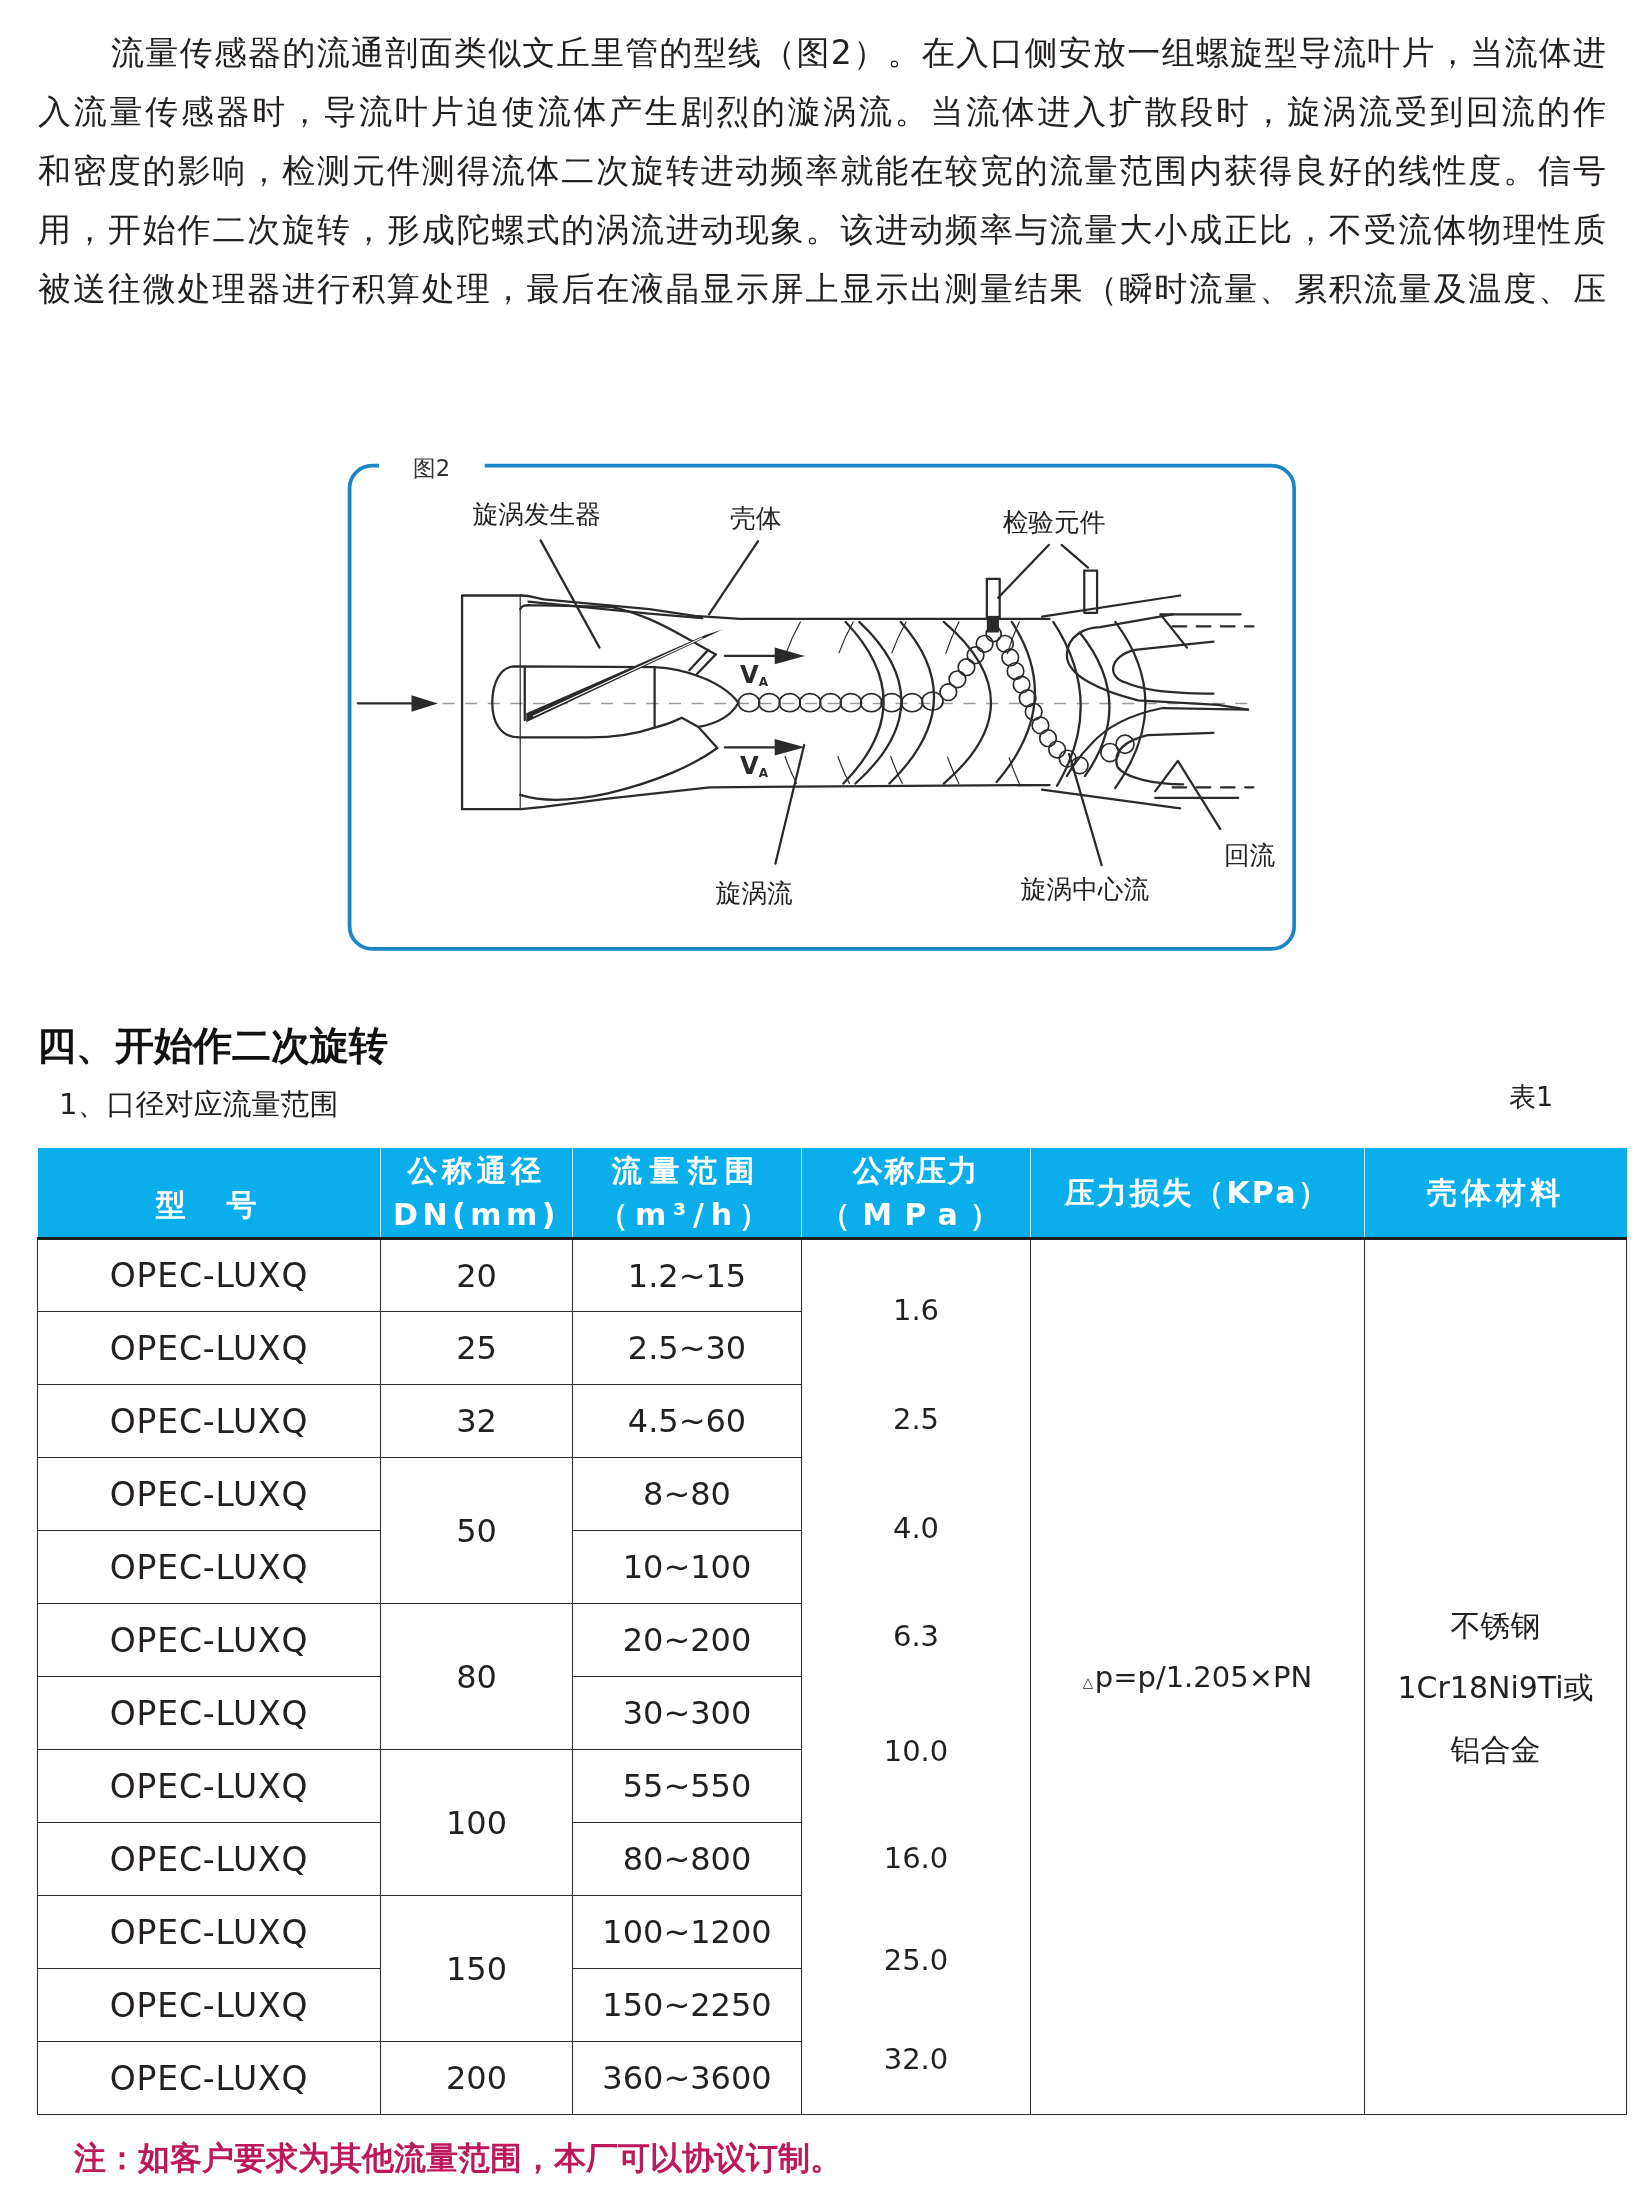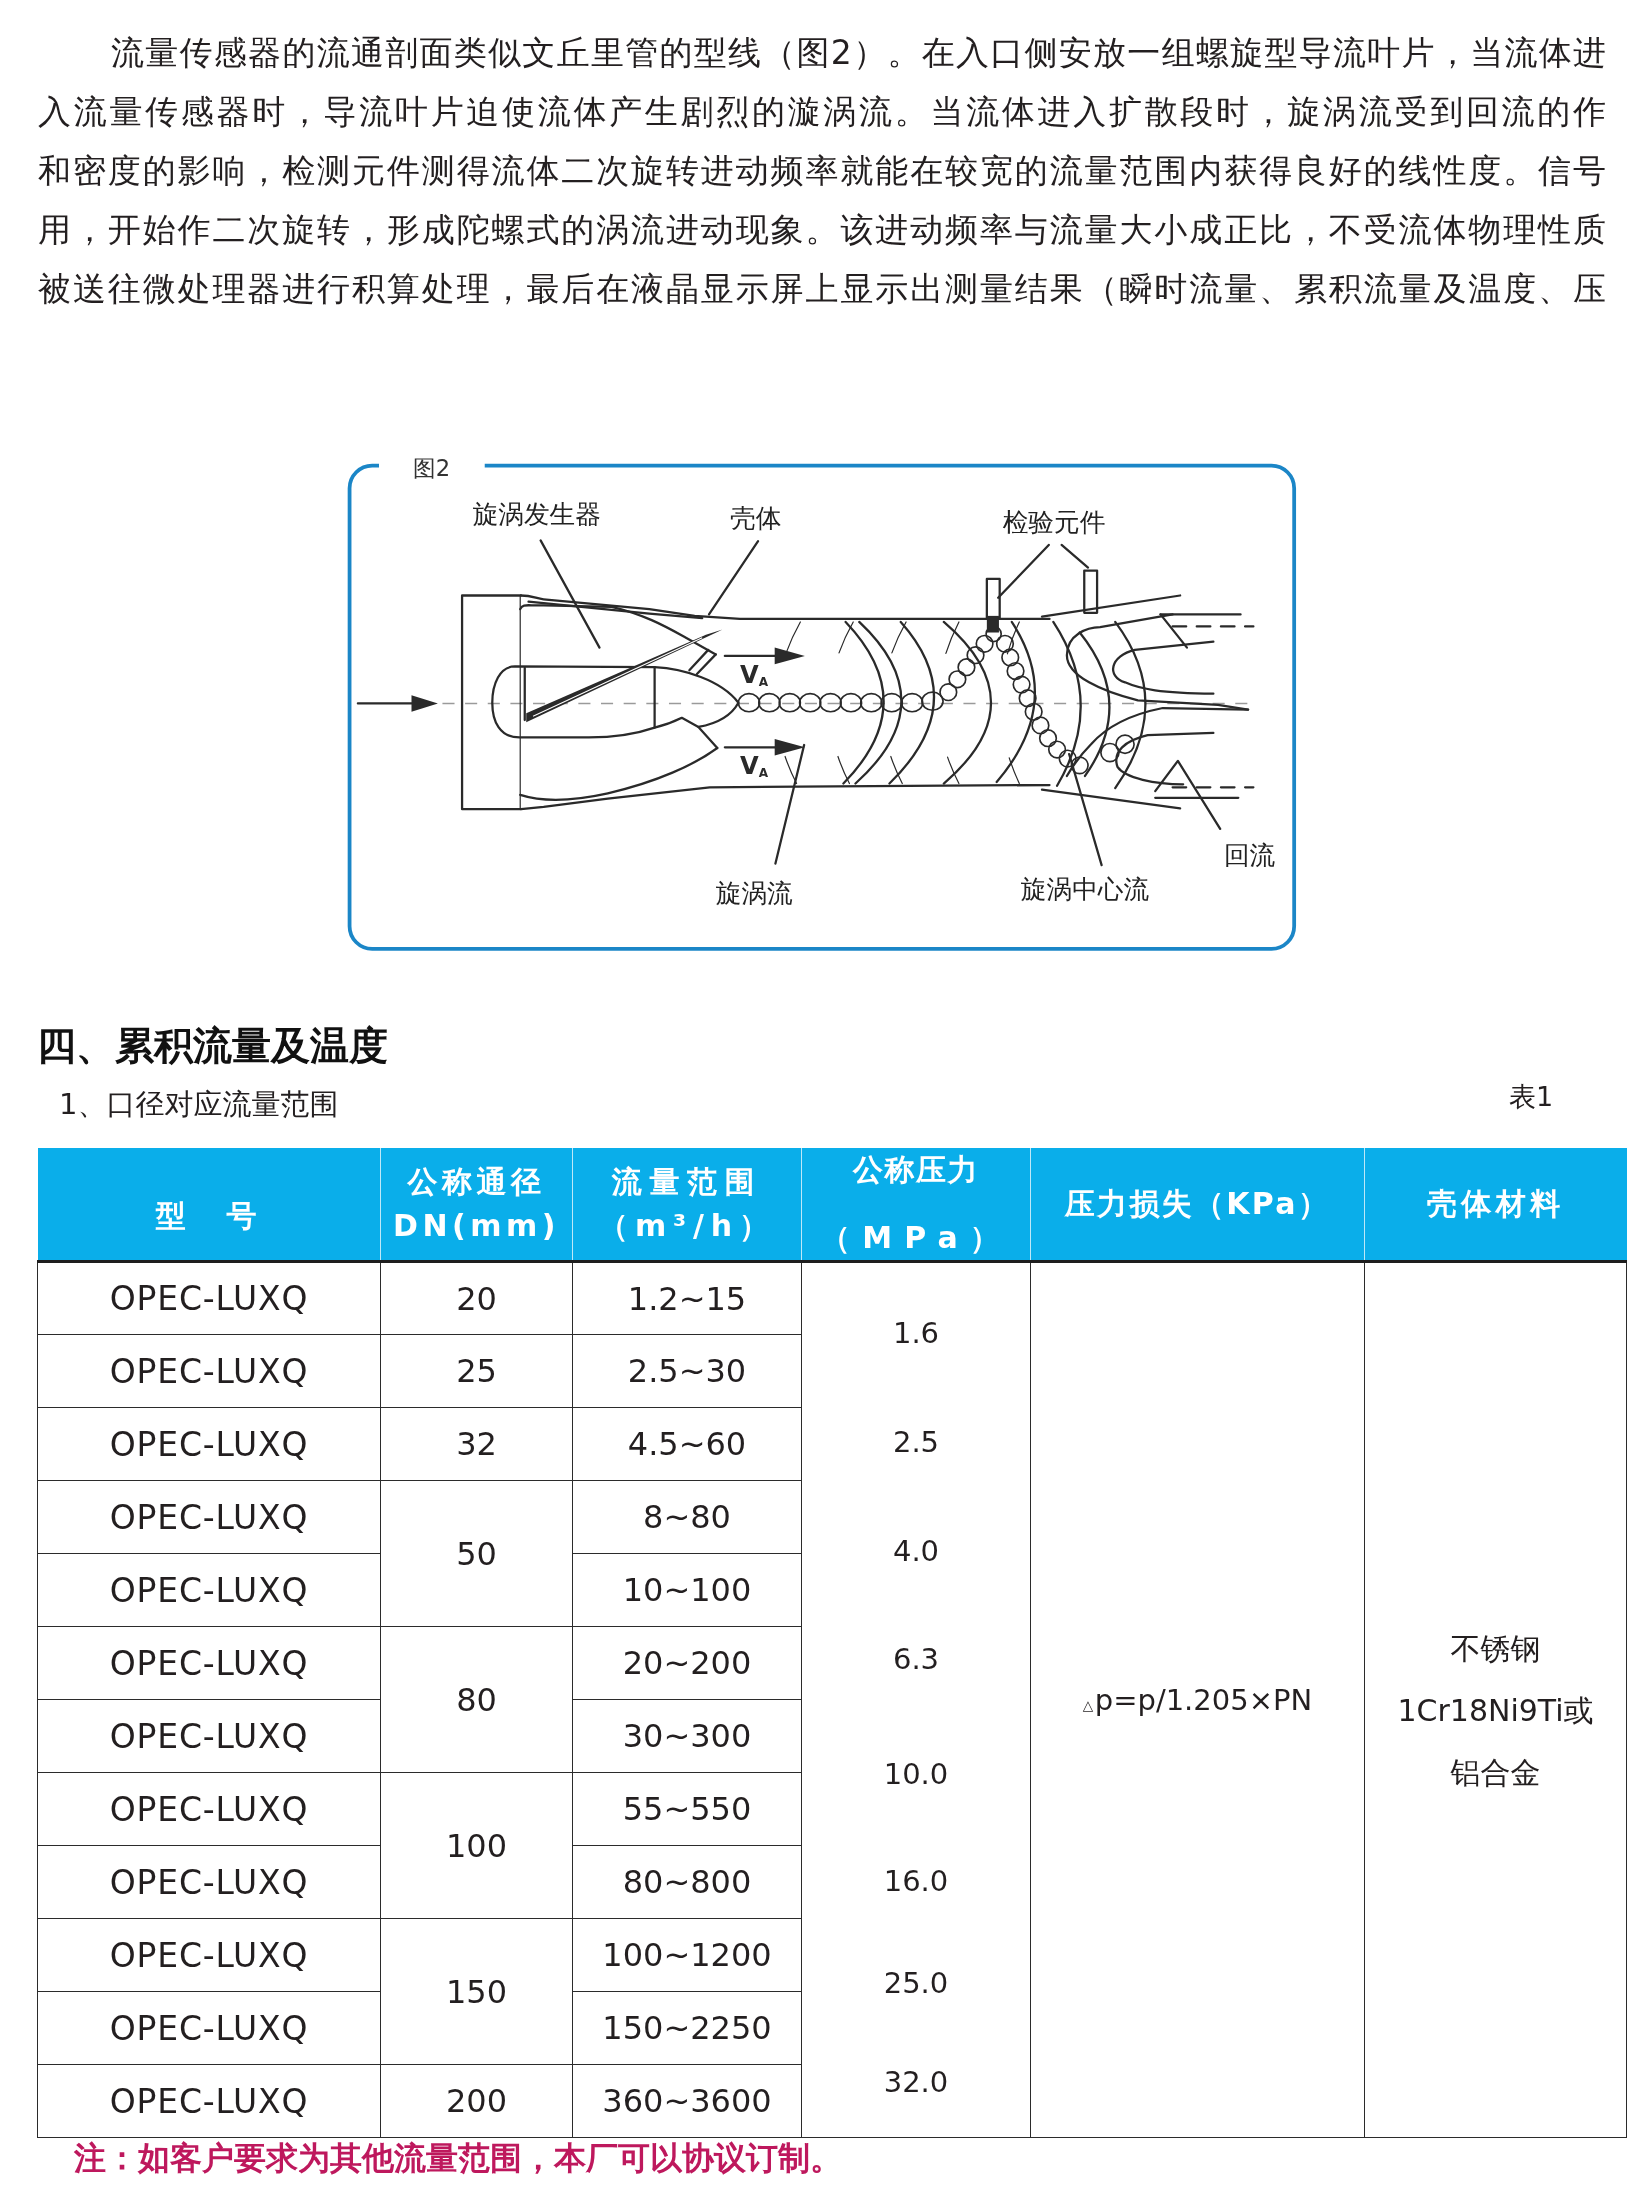--- a/index.html
+++ b/index.html
@@ -80,21 +80,21 @@
     vertical-align: middle;
     border-right: 1.5px solid #bfe8f8;
   }
   .spec th:last-child { border-right: none; }
   .spec th .l { display: block; white-space: nowrap; }
   .h-model .l { letter-spacing: 5.3px; margin-top: 24px; }
   .h-dn .l { letter-spacing: 4.5px; }
   .h-flow .l1 { letter-spacing: 7.6px; }
   .h-flow .l2 { letter-spacing: 6.8px; }
   .h-press .l1 { letter-spacing: 1.5px; }
-  .h-press .l2 { letter-spacing: 12px; margin-top: 24px; }
+  .h-press .l2 { letter-spacing: 12px; }
   .h-loss .l { letter-spacing: 2.3px; }
   .h-mat .l { letter-spacing: 4.5px; }
 
   .spec tbody tr { height: 73px; }
   .spec td {
     border: 1.9px solid #2b2b2b;
     padding: 0;
     text-align: center;
     vertical-align: middle;
     font-size: 32px;
@@ -265,21 +265,21 @@
   </g>
 
   <text class="fig-label" x="626" y="692">旋涡发生器</text>
   <text class="fig-label" x="967" y="697">壳体</text>
   <text class="fig-label" x="1328" y="702">检验元件</text>
   <text class="fig-label" x="948" y="1194">旋涡流</text>
   <text class="fig-label" x="1352" y="1189">旋涡中心流</text>
   <text class="fig-label" x="1621" y="1143">回流</text>
 </svg>
 
-<div class="sec-title">四、累积流量及温度</div>
+<div class="sec-title">四、开始作二次旋转</div>
 <div class="sec-sub">1、口径对应流量范围</div>
 <div class="table-label">表1</div>
 
 <table class="spec">
   <colgroup>
     <col style="width:343px">
       <col style="width:192px">
       <col style="width:229px">
     <col style="width:229px">
       <col style="width:334px">

